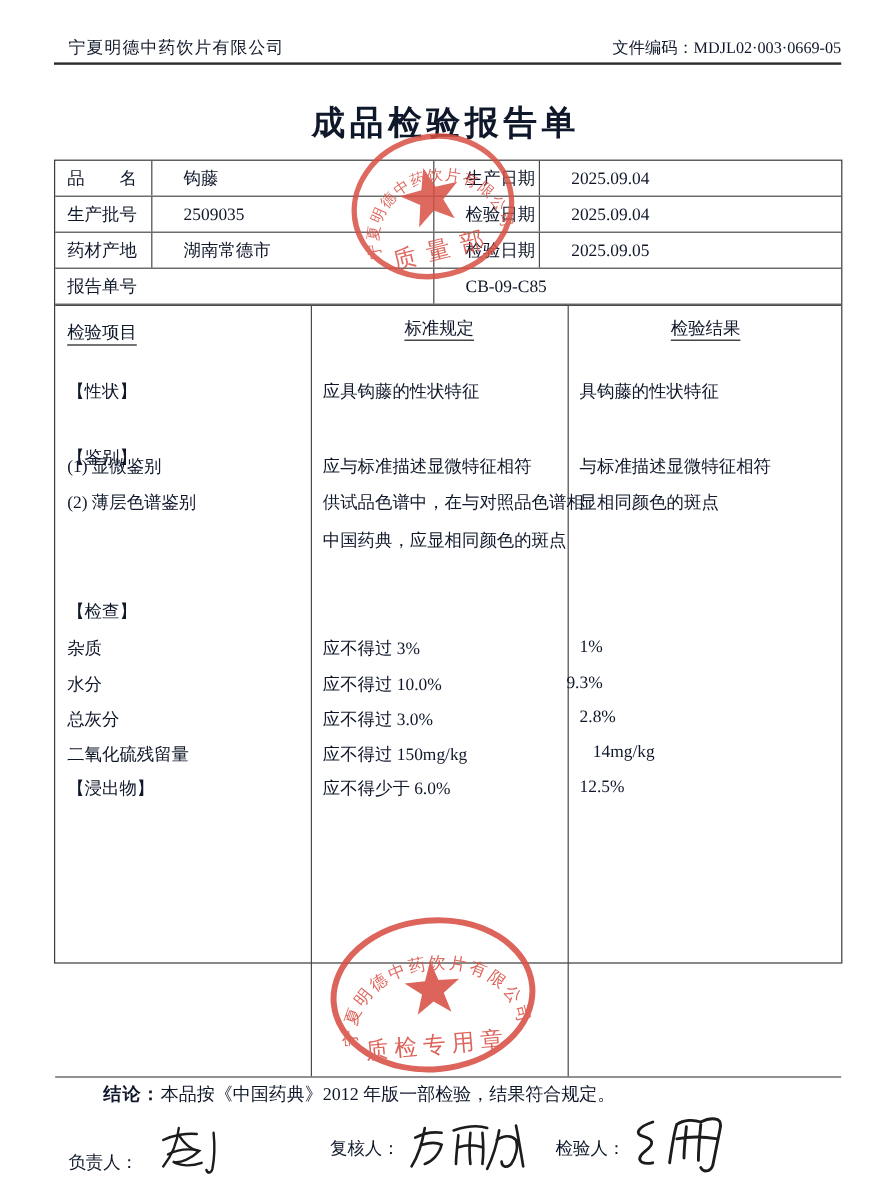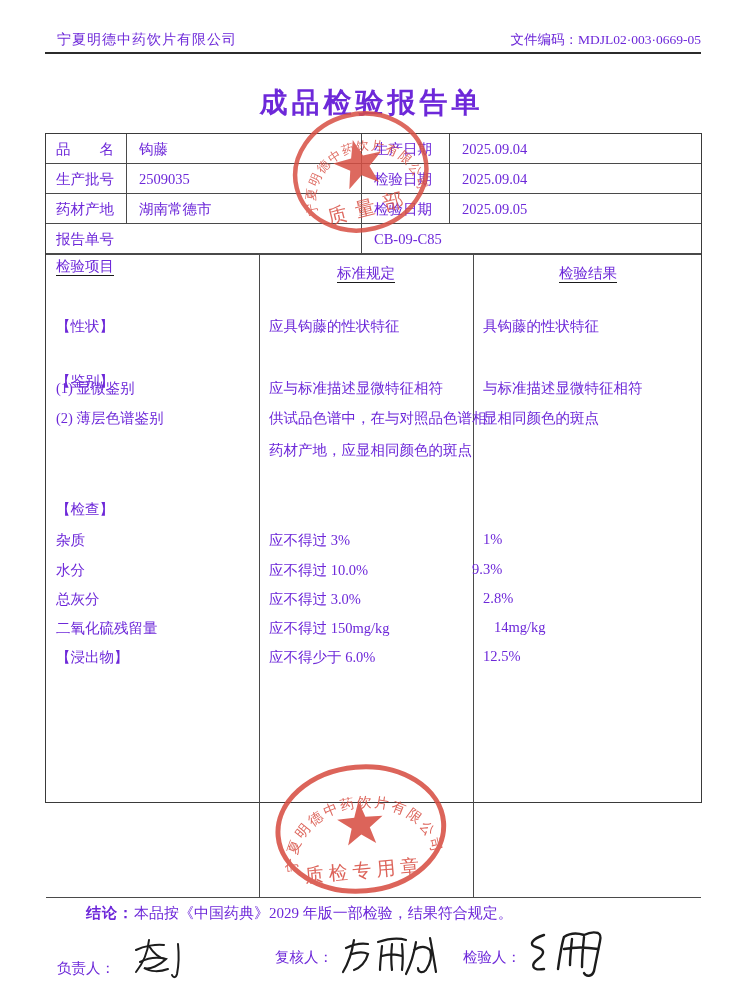--- a/index.html
+++ b/index.html
@@ -1,32 +1,32 @@
 <!DOCTYPE html>
 <html><head>
 <meta charset="utf-8">
 <style>
   html,body{margin:0;padding:0;background:#ffffff;}
   .page{position:relative;width:743px;height:1000px;background:#fff;overflow:hidden;
-        font-family:"Liberation Serif","DejaVu Serif",serif;color:#6d28d9;}
+        font-family:"Liberation Serif","DejaVu Serif",serif;color:#0f172a;}
   
   .hdr-company{position:absolute;left:57px;top:31px;font-size:14px;letter-spacing:1px;}
   .hdr-code{position:absolute;right:42px;top:31px;font-size:13.5px;}
   .hdr-rule{position:absolute;left:45px;right:42px;top:52px;height:2px;background:#2b2b2b;}
   
   .title{position:absolute;left:0;right:0;top:84px;margin:0;text-align:center;
          font-size:28px;font-weight:bold;letter-spacing:4px;}
   
   .tbl{position:absolute;left:45px;top:133px;width:657px;height:670px;
        border:1.5px solid #3a3a3a;box-sizing:border-box;}
   .irow{display:flex;height:30px;line-height:30px;font-size:14.5px;box-sizing:border-box;
         border-bottom:1px solid #4a4a4a;}
   .irow:last-of-type{border-bottom:none;}
   .ic{box-sizing:border-box;padding-left:10px;overflow:hidden;white-space:nowrap;}
-  .ic.bl{border-left:1px solid #4a4a4a;padding-left:12px;}
+  .ic.bl{border-left:1px solid #4a4a4a;padding-left:26px;}
   .w-label{width:80px;}
   .w-value{width:235px;}
   .w-label2{width:88px;}
   .w-value2{flex:1;}
   .w-wide{width:315px;}
   .jl{display:inline-block;width:58px;text-align:justify;text-align-last:justify;}
   
   .main{position:relative;height:643px;border-top:1px solid #4a4a4a;box-sizing:border-box;}
   .vdiv{position:absolute;top:0;bottom:0;width:1px;background:#4a4a4a;}
   .ln{position:absolute;font-size:14.5px;white-space:nowrap;}
@@ -75,38 +75,38 @@
     </div>
     <div class="irow">
       <div class="ic w-wide"><span class="jl">报告单号</span></div>
       <div class="ic w-value2 bl">CB-09-C85</div>
     </div>
 
     <div class="main">
       <div class="vdiv" style="left:213px;"></div>
       <div class="vdiv" style="left:427px;"></div>
 
-      <div class="ln" style="left:10px;top:2px;text-align:center;"><span class="u">检验项目</span></div>
+      <div class="ln" style="left:10px;top:13px;text-align:center;"><span class="u">检验项目</span></div>
       <div class="colhead" style="left:213px;width:214px;top:9px;"><span class="u">标准规定</span></div>
       <div class="colhead" style="left:427px;width:230px;top:9px;"><span class="u">检验结果</span></div>
 
       <div class="ln" style="left:10px;top:62px;">【性状】</div>
       <div class="ln" style="left:223px;top:62px;">应具钩藤的性状特征</div>
       <div class="ln" style="left:437px;top:62px;">具钩藤的性状特征</div>
 
       <div class="ln" style="left:10px;top:94px;margin-top:23px;">【鉴别】</div>
 
       <div class="ln" style="left:10px;top:124px;">(1) 显微鉴别</div>
       <div class="ln" style="left:437px;top:124px;">与标准描述显微特征相符</div>
       <div class="ln" style="left:223px;top:124px;">应与标准描述显微特征相符</div>
 
       <div class="ln" style="left:10px;top:154px;">(2) 薄层色谱鉴别</div>
       <div class="ln" style="left:223px;top:154px;">供试品色谱中，在与对照品色谱相</div>
       <div class="ln" style="left:437px;top:154px;">显相同颜色的斑点</div>
-      <div class="ln" style="left:223px;top:186px;">药材产地，应显相同颜色的斑点</div>
+      <div class="ln" style="left:223px;top:186px;">中国药典，应显相同颜色的斑点</div>
 
       <div class="ln" style="left:10px;top:245px;">【检查】</div>
 
       <div class="ln" style="left:10px;top:276px;">杂质</div>
       <div class="ln" style="left:223px;top:276px;">应不得过 3%</div>
       <div class="ln" style="left:437px;top:276px;">1%</div>
 
       <div class="ln" style="left:10px;top:306px;">水分</div>
       <div class="ln" style="left:223px;top:306px;">应不得过 10.0%</div>
       <div class="ln" style="left:426px;top:306px;">9.3%</div>
@@ -118,21 +118,21 @@
       <div class="ln" style="left:10px;top:364px;">二氧化硫残留量</div>
       <div class="ln" style="left:223px;top:364px;">应不得过 150mg/kg</div>
       <div class="ln" style="left:448px;top:364px;">14mg/kg</div>
 
       <div class="ln" style="left:10px;top:393px;">【浸出物】</div>
       <div class="ln" style="left:223px;top:393px;">应不得少于 6.0%</div>
       <div class="ln" style="left:437px;top:393px;">12.5%</div>
     </div>
 
     <div class="concl">
-      <b>结论：</b><span>本品按《中国药典》2029 年版一部检验，结果符合规定。</span>
+      <b>结论：</b><span>本品按《中国药典》2012 年版一部检验，结果符合规定。</span>
     </div>
   </div>
 
   <svg class="stamp" style="left:287px;top:107px;" width="148" height="132" viewBox="0 0 148 132">
     <g transform="rotate(-14 74 66)" fill="none" stroke="#d84f44" opacity="0.85">
       <ellipse cx="74" cy="65" rx="66" ry="58" stroke-width="4.5"></ellipse>
       <path id="arcTop" d="M 23,100 A 52,47 0 1 1 125,100" stroke="none"></path>
       <text font-size="12.5" letter-spacing="1.5" fill="#d84f44" stroke="none" font-family="Liberation Serif, DejaVu Serif, serif">
         <textPath href="#arcTop" startOffset="4">宁夏明德中药饮片有限公司</textPath>
       </text>

